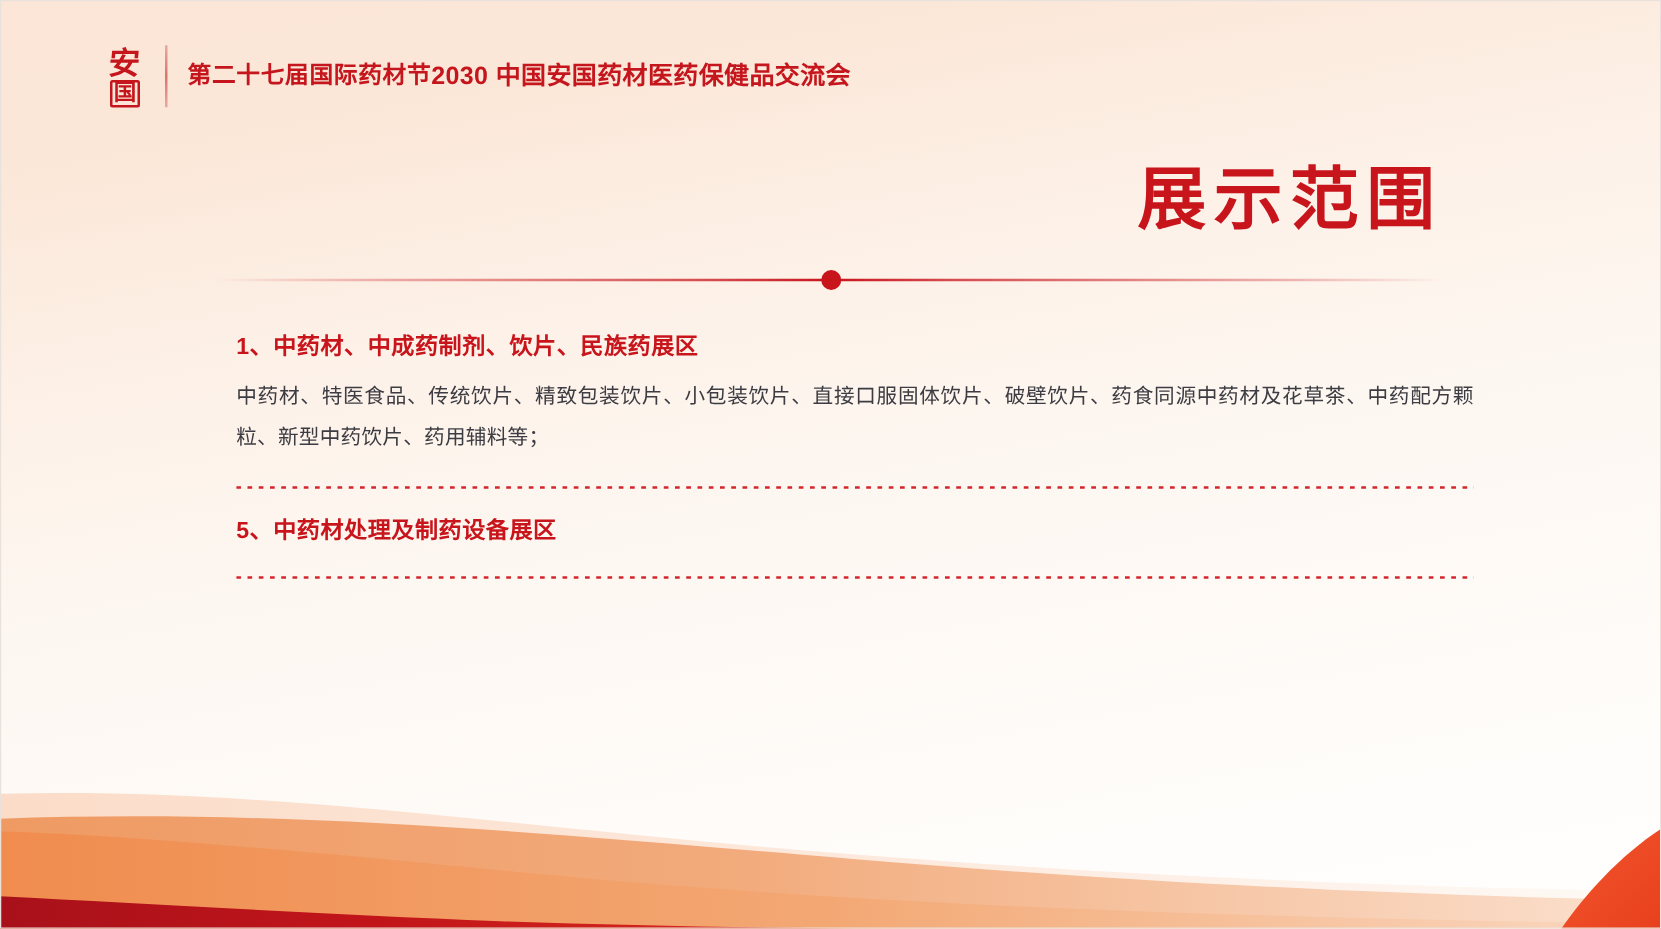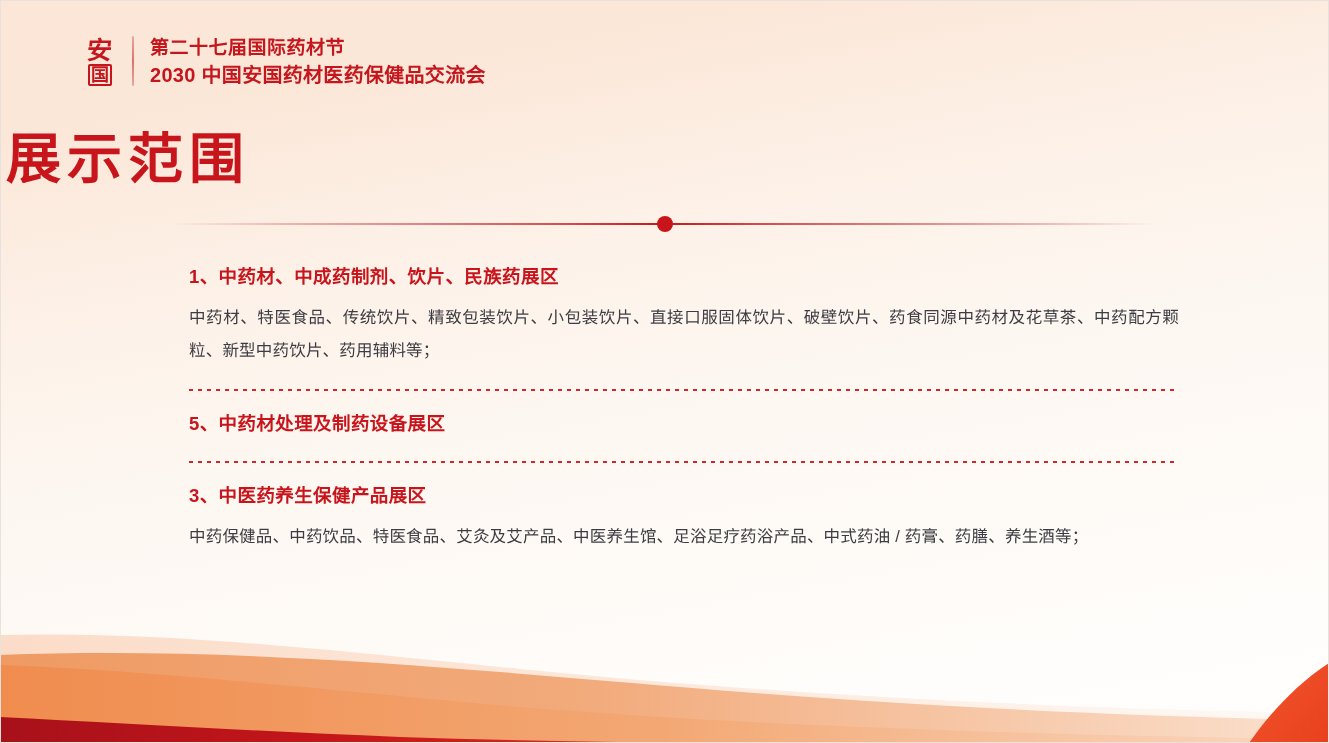--- a/index.html
+++ b/index.html
@@ -91,21 +91,20 @@
   }
   .logo-divider {
     width: 2px;
     height: 50px;
     background: linear-gradient(180deg, #e9a9a0 0%, #d9746c 50%, #e9a9a0 100%);
     margin-right: 16px;
     border-radius: 1px;
   }
   .logo-text {
     display: flex;
-    flex-direction: column;
     justify-content: center;
   }
   .logo-line1 {
     font-size: 19px;
     font-weight: bold;
     color: #c4161c;
     letter-spacing: 0.5px;
     line-height: 27px;
     white-space: nowrap;
   }
@@ -117,21 +116,21 @@
     line-height: 28px;
     white-space: nowrap;
   }
 
   
   .title-block {
     position: absolute;
     left: 0;
     top: 124px;
     width: 1154px;
-    text-align: left;
+    text-align: right;
     z-index: 20;
   }
   .main-title {
     font-family: "DejaVu Serif", "Liberation Serif", serif;
     font-size: 55px;
     font-weight: bold;
     color: #c8151c;
     letter-spacing: 6px;
     line-height: 70px;
     margin: 0;
@@ -272,21 +271,17 @@
     </div>
 
     <div class="dotted-divider"></div>
 
     <div class="section">
       <div class="section-heading">5、中药材处理及制药设备展区</div>
     </div>
 
     <div class="dotted-divider"></div>
 
-    <div class="section">
-      <div class="section-heading">3、中医药养生保健产品展区</div>
-      <div class="section-body">中药保健品、中药饮品、特医食品、艾灸及艾产品、中医养生馆、足浴足疗药浴产品、中式药油 / 药膏、药膳、养生酒等；</div>
-    </div>
 
   </div>
 
   <div class="slide-frame"></div>
 </div>
 
 </body></html>

